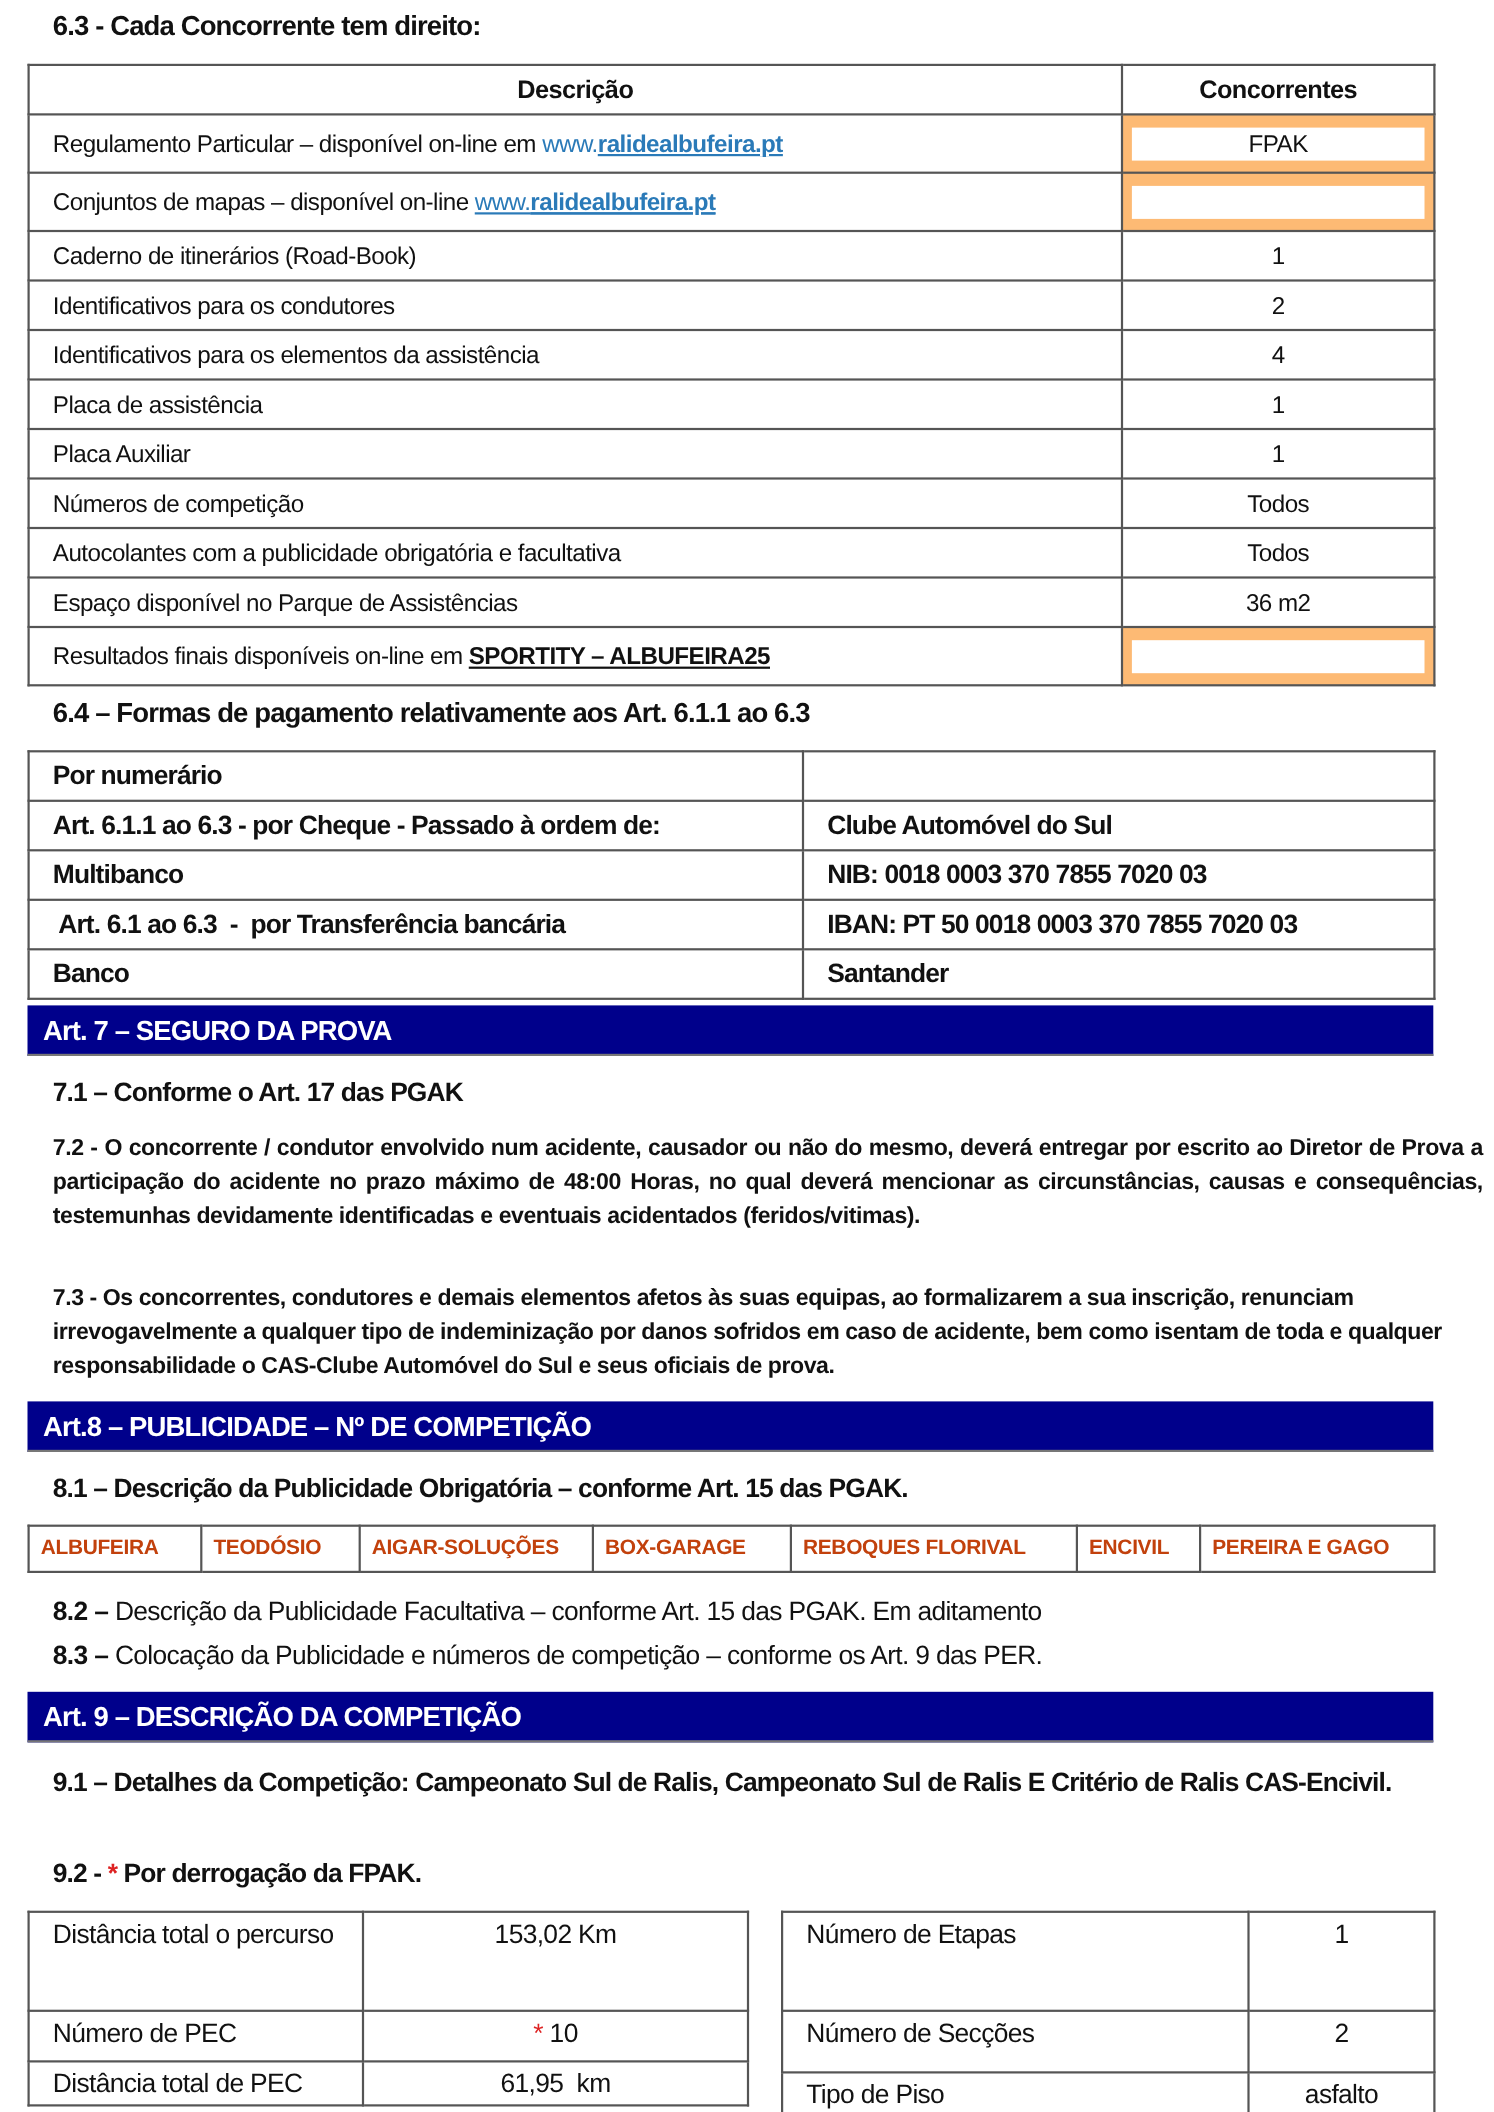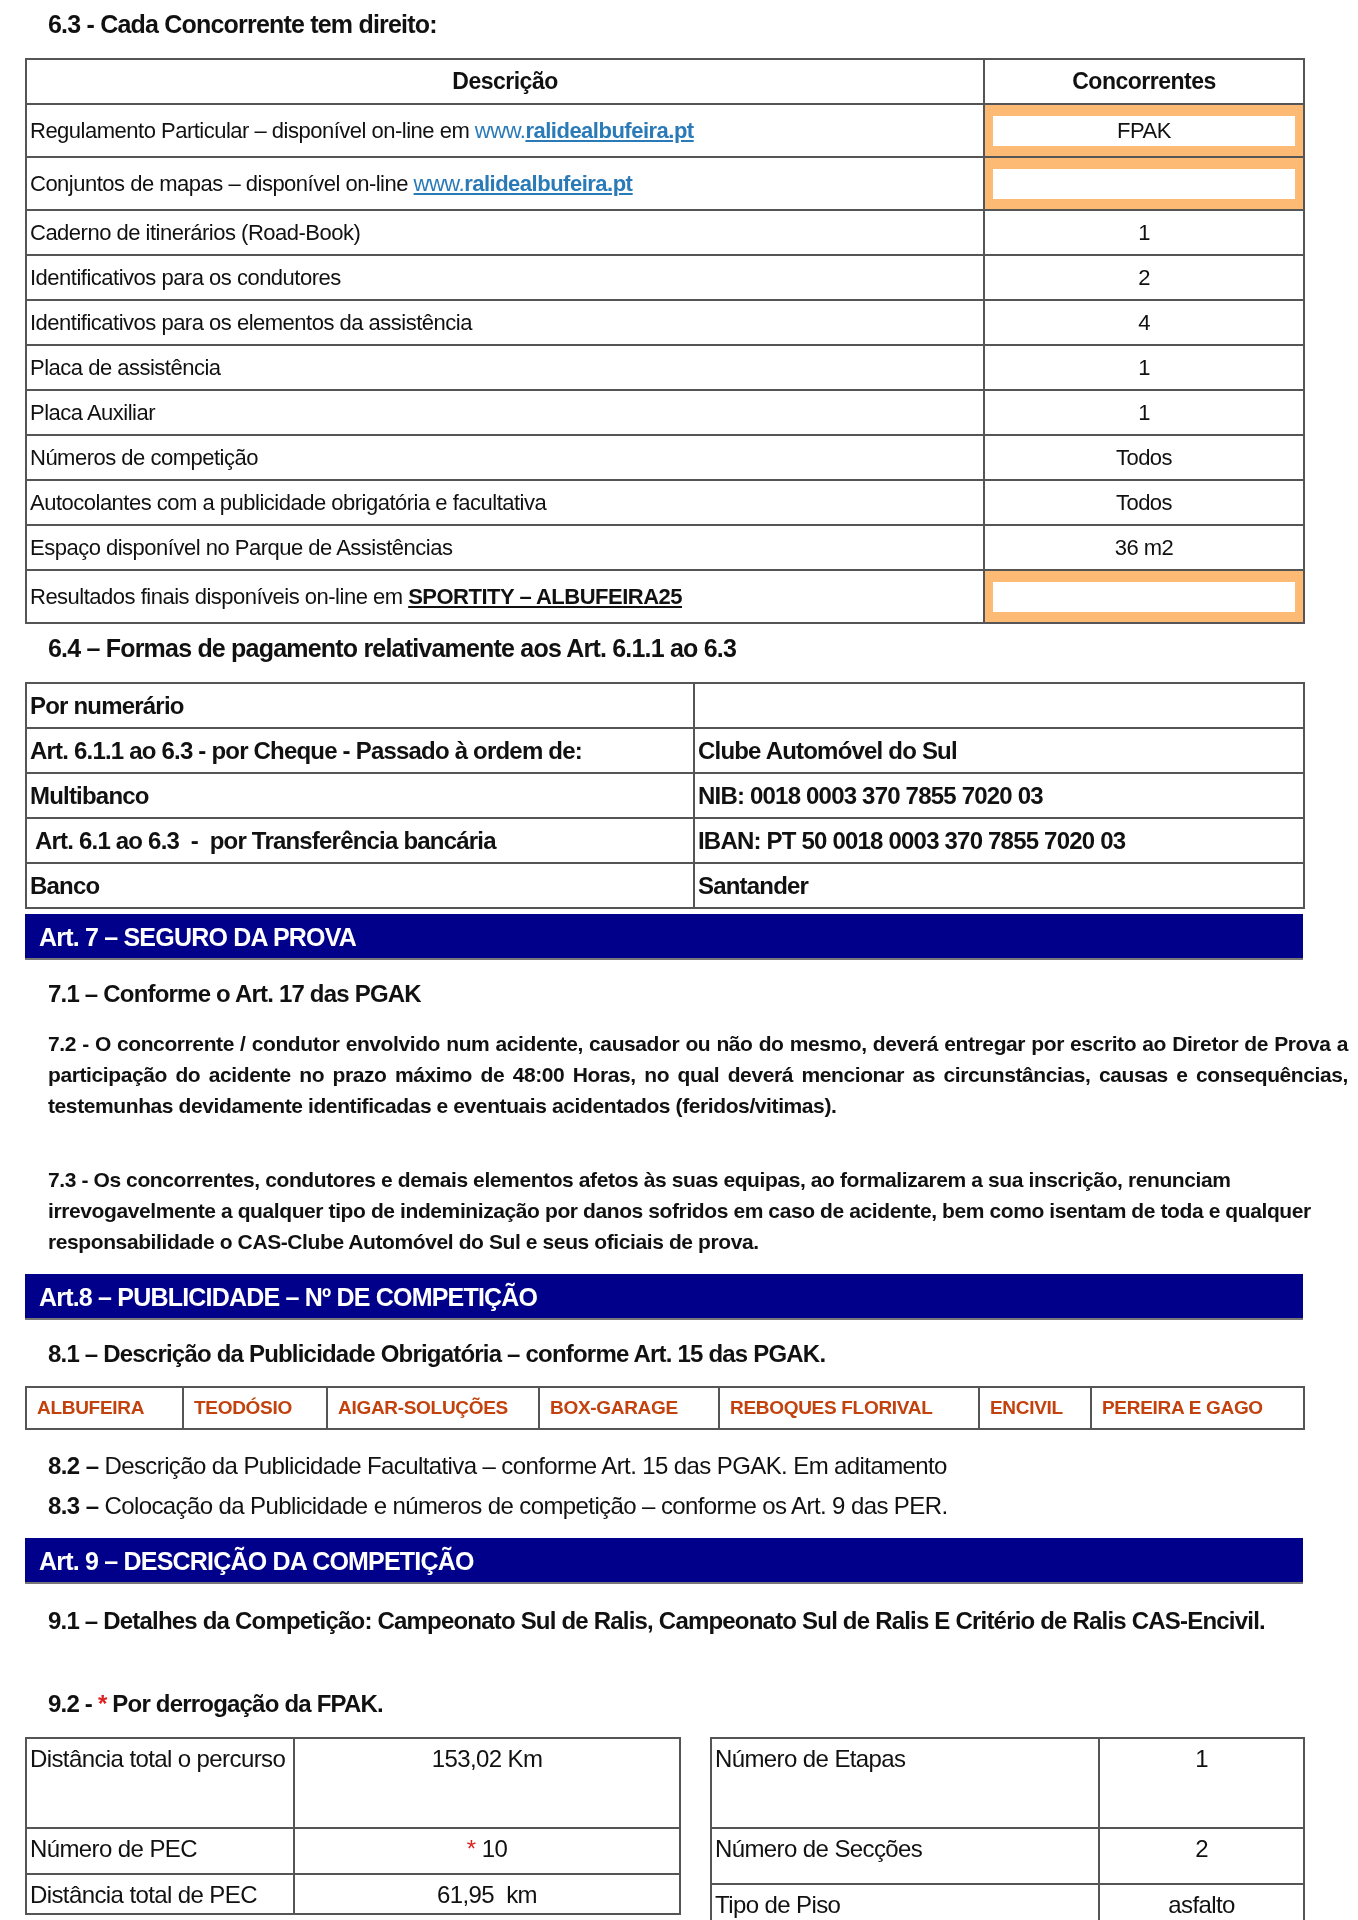--- a/index.html
+++ b/index.html
@@ -1,21 +1,21 @@
 <!DOCTYPE html>
 <html><head>
 <meta charset="utf-8">
 <style>
   html, body { margin:0; padding:0; background:#ffffff; }
   body { width:1358px; height:1920px; position:relative; overflow:hidden;
          font-family:"Liberation Sans", sans-serif; color:#111; }
   .abs { position:absolute; }
   .h-section { font-weight:bold; font-size:25px; letter-spacing:-0.8px; }
   table { border-collapse:collapse; position:absolute; }
-  td { border:2px solid #555; padding:0 3px; font-size:22px; letter-spacing:-0.5px; }
+  td { border:2px solid #555; padding:0 21px; font-size:22px; letter-spacing:-0.5px; }
   .t63 td { height:43px; }
   .t63 td.hd { font-weight:bold; text-align:center; font-size:23px; }
   .t63 td.val { text-align:center; }
   .t63 td.gray { background:#fdba74; padding:4px 8px; }
   .t63 td.gray .inner { background:#fff; height:30px; line-height:30px; text-align:center; }
   .link-www { color:#2a7ab8; }
   .link-strong { color:#2a7ab8; font-weight:bold; text-decoration:underline; }
   .link-under { color:#2a7ab8; text-decoration:underline; }
   .t64 td { height:43px; font-weight:bold; font-size:24px; letter-spacing:-0.8px; }
   .band { position:absolute; left:25px; width:1278px; height:46px; background:#00008b;

